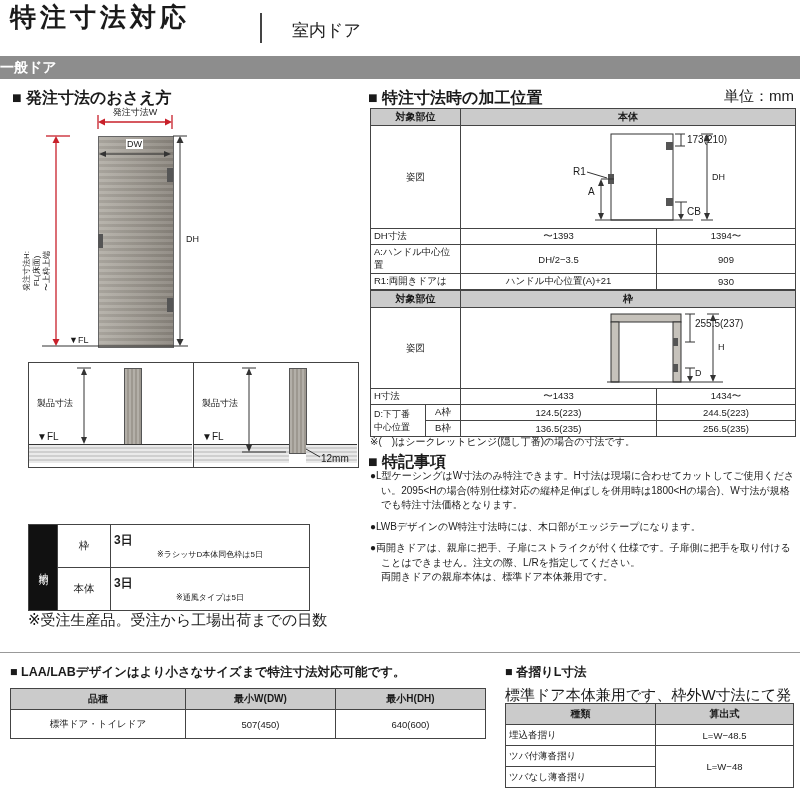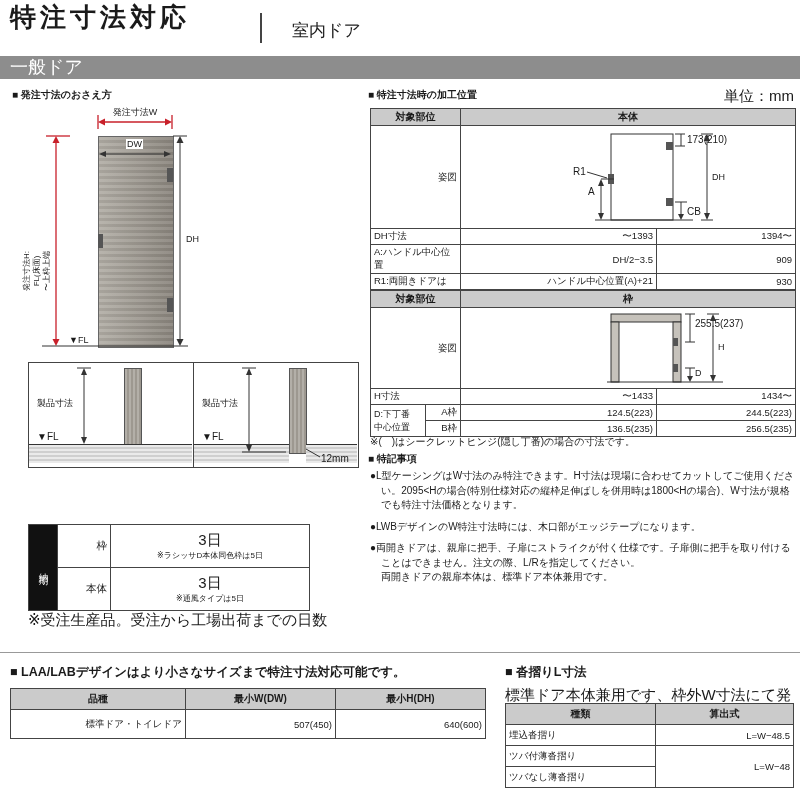--- a/index.html
+++ b/index.html
@@ -3,46 +3,46 @@
 <meta charset="utf-8">
 <style>
   body{margin:0;background:#fff}
   .page{position:relative;width:800px;height:800px;background:#fff;overflow:hidden;
         font-family:"Liberation Sans","DejaVu Sans",sans-serif;color:#1a1a1a}
   .abs{position:absolute}
   .title{font-size:26px;font-weight:bold;letter-spacing:4px}
   .vdiv{width:2px;height:30px;background:#444}
   .subtitle{font-size:17px}
   .catbar{width:800px;height:23px;background:#8d8d8d}
-  .catlabel{color:#fff;font-size:18px;font-weight:normal;line-height:23px;padding-left:10px;display:inline-block}
-  .sechead{font-size:10px;font-weight:bold}
+  .catlabel{color:#fff;font-size:14px;font-weight:bold;line-height:23px;display:inline-block}
+  .sechead{font-size:16px;font-weight:bold}
   .sechead2{font-size:12.5px;font-weight:bold}
   .lab{font-size:9px;line-height:1.15}
   .s8{font-size:10px}
   .s10{font-size:10px}
   .pre{white-space:pre-line}
   .wbg{background:#fff;padding:0 1px}
   .r{stroke:#c8202a;stroke-width:1.3}
   .rf{fill:#c8202a}
   .k{stroke:#333;stroke-width:1}
   .kf{fill:#333}
   .hw{fill:#555}
   .wd{fill:#c6c2bb;stroke:#333;stroke-width:1}
   .door{background:repeating-linear-gradient(180deg,rgba(255,255,255,.08) 0 3px,rgba(0,0,0,.06) 3px 6px),
                linear-gradient(90deg,#b2aea6,#9b968e 60%,#8a857d);border:1px solid #666}
   .woodbar{background:repeating-linear-gradient(90deg,#b3afa8 0 2px,#9d9890 2px 4px);border:1px solid #555}
   .floor{background:repeating-linear-gradient(180deg,#eaeaea 0 2px,#cfcfcf 2px 4px);border-top:1px solid #333}
   .mini{position:relative;width:163px;height:102px}
   .t{border-collapse:collapse;background:#fff}
   .t th,.t td{border:1px solid #444;font-size:9.5px;padding:1px 3px;font-weight:normal;vertical-align:middle}
   .t .hd{background:#cbcbcb;text-align:center;font-weight:bold;font-size:10px}
-  .c{text-align:right}
+  .c{text-align:center}
   .dk{background:#111;color:#fff;writing-mode:vertical-rl;text-orientation:upright;text-align:center;
       font-size:12px;width:26px;letter-spacing:3px;font-weight:bold}
-  .days{font-size:15px;font-weight:normal;text-align:center}
+  .days{font-size:12px;font-weight:bold;}
   .dnote{font-size:8px;text-align:center}
   .fn{font-size:15px}
   .note{font-size:10px;line-height:1.45;padding-left:11px;text-indent:-11px;margin-bottom:7px;white-space:pre-line}
   .big{font-size:13px}
 </style>
 </head>
 <body>
 
 <div class="page">
 

